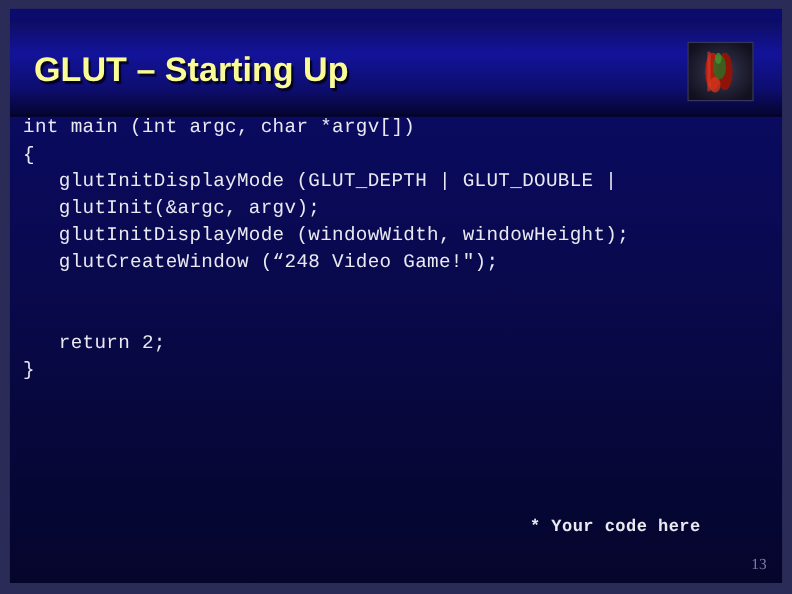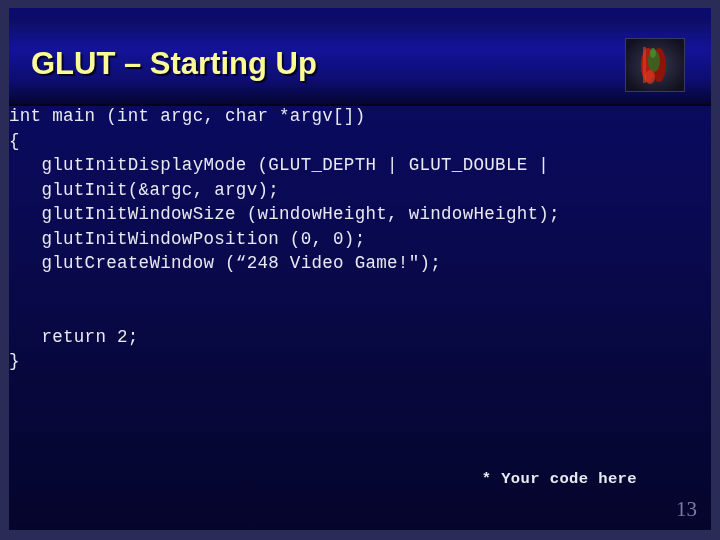--- a/index.html
+++ b/index.html
@@ -81,21 +81,21 @@
     overflow: hidden;
   }
   .logo svg { display: block; }
 
   
   .code-area {
     position: absolute;
     left: 0;
     top: 86px;
     width: 100%;
-    padding: 10px 0 0 0;
+    padding: 10px 0 0 12px;
     box-sizing: border-box;
   }
 
   .code-line {
     font-family: "Liberation Mono", "DejaVu Sans Mono", monospace;
     font-size: 17.5px;
     line-height: 24.5px;
     color: #e9e9f2;
     white-space: pre;
     letter-spacing: 0.3px;
@@ -114,21 +114,21 @@
     white-space: pre;
     letter-spacing: 0.4px;
   }
 
   
   .page-number {
     position: absolute;
     right: 14px;
     bottom: 8px;
     font-family: "Liberation Serif", serif;
-    font-size: 21px;
+    font-size: 14px;
     color: #7b7bab;
     text-align: center;
   }
 </style>
 </head>
 <body>
 
 <div class="slide-frame">
   <div class="slide">
 
@@ -152,22 +152,21 @@
           <rect x="17" y="8" width="3" height="36" fill="#e0452a" opacity="0.55"></rect>
         </svg>
       </div>
     </div>
 
     <div class="code-area">
       <div class="code-line">int main (int argc, char *argv[])</div>
       <div class="code-line">{</div>
       <div class="code-line">   glutInitDisplayMode (GLUT_DEPTH | GLUT_DOUBLE |</div>
       <div class="code-line">   glutInit(&amp;argc, argv);</div>
-      <div class="code-line">   glutInitWindowSize (windowHeight, windowHeight);</div>
-      <div class="code-line">   glutInitWindowPosition (0, 0);</div>
+      <div class="code-line">   glutInitDisplayMode (windowWidth, windowHeight);</div>
       <div class="code-line">   glutCreateWindow (“248 Video Game!");</div>
       <div class="code-line blank">&nbsp;</div>
       <div class="code-line blank">&nbsp;</div>
       <div class="code-line">   return 2;</div>
       <div class="code-line">}</div>
     </div>
 
     <div class="footnote">* Your code here</div>
 
     <div class="page-number">13</div>

